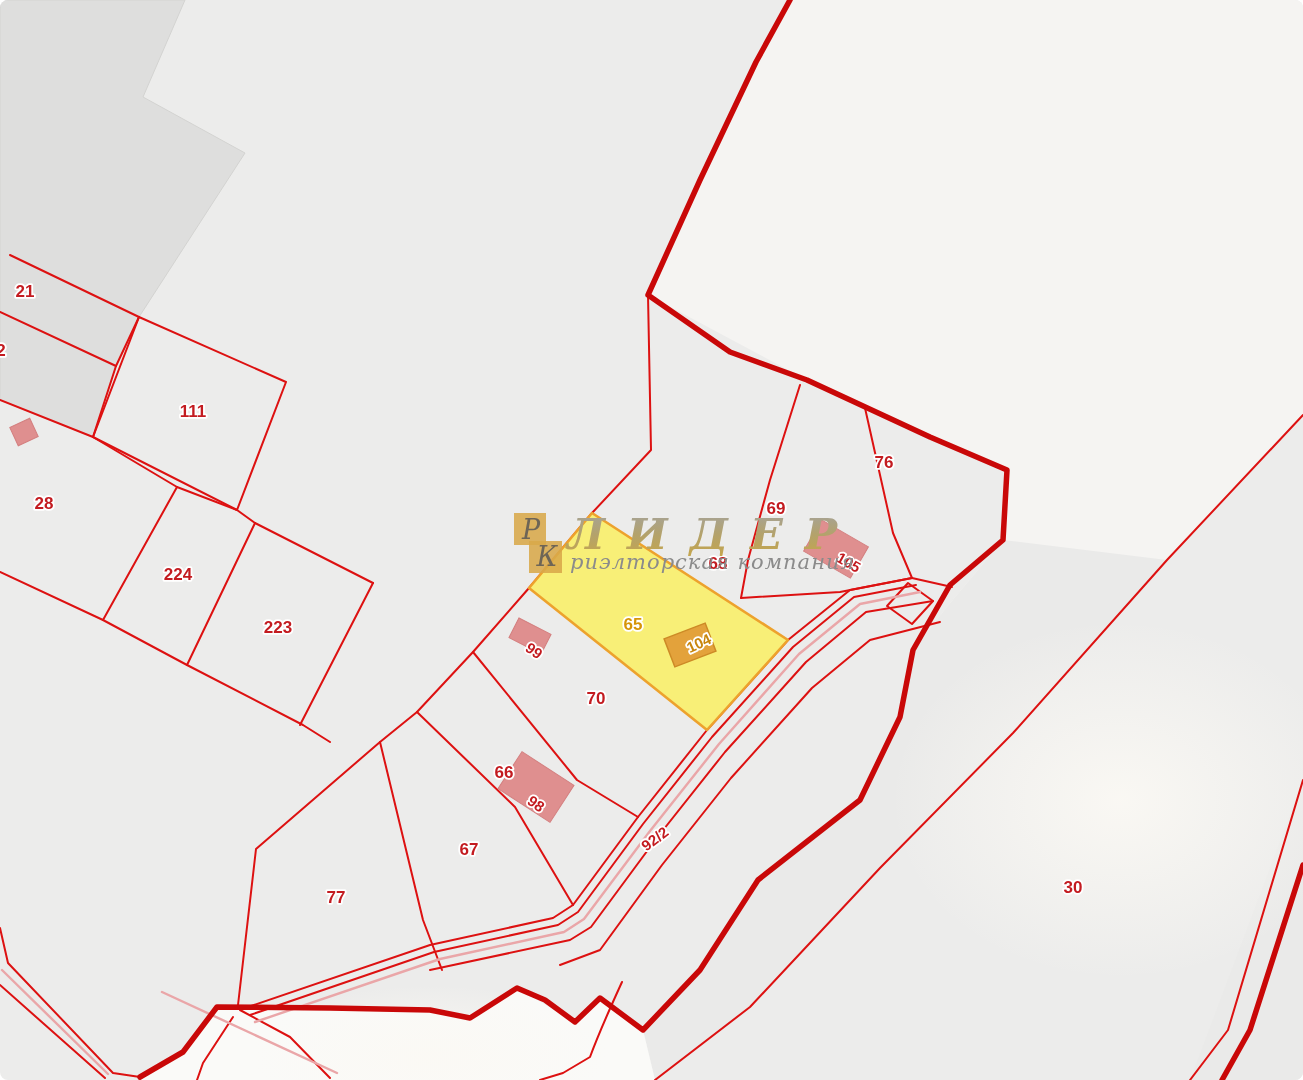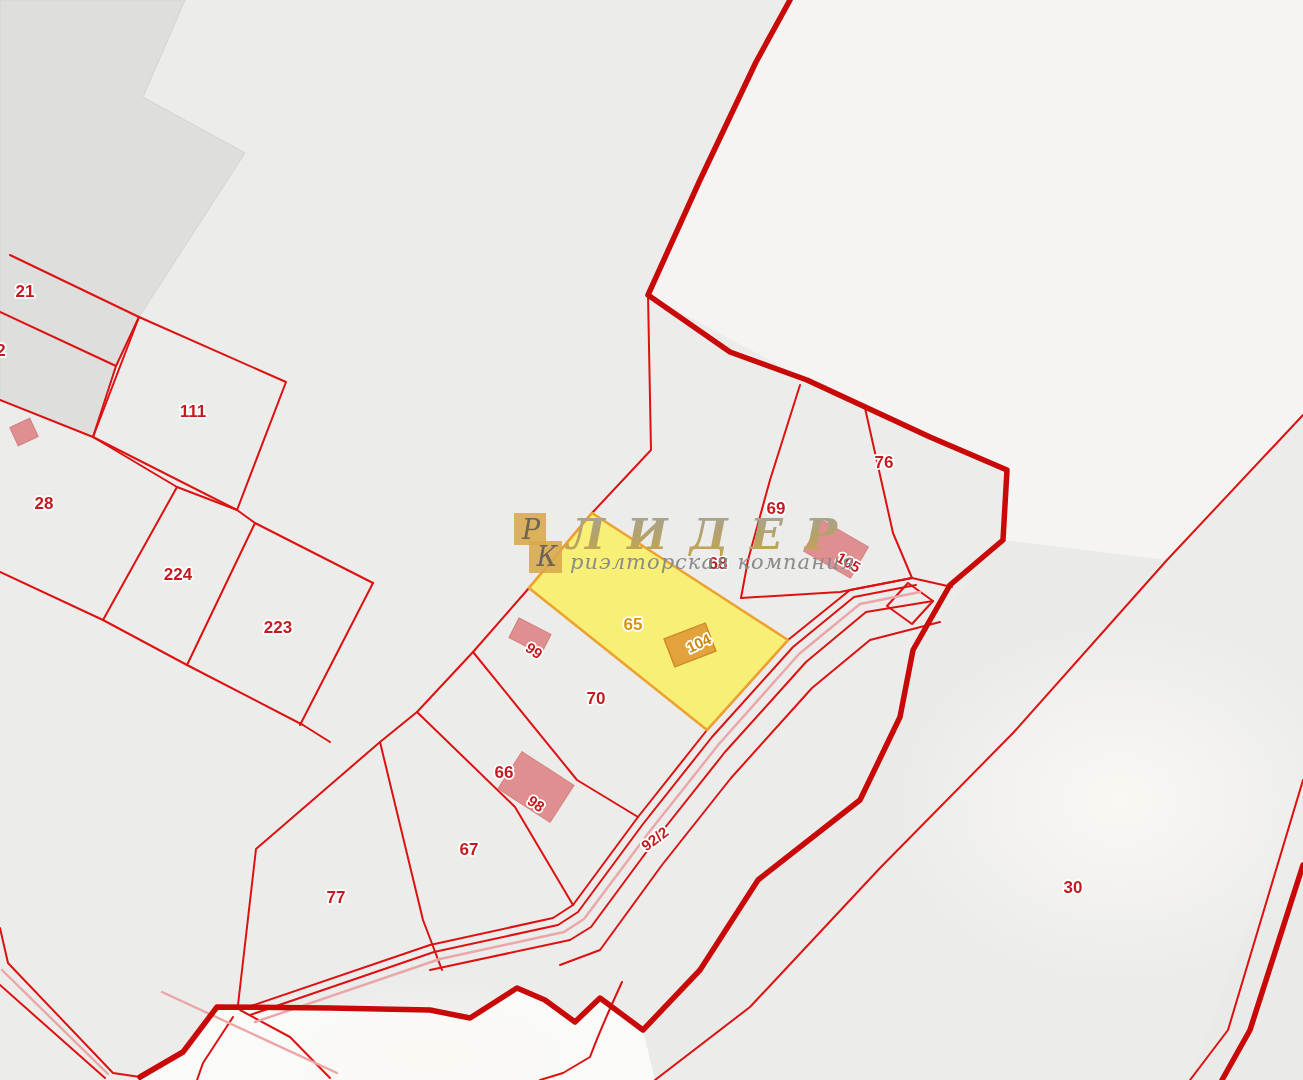--- a/index.html
+++ b/index.html
@@ -1,17 +1,17 @@
 <!DOCTYPE html>
 <html><head>
 <meta charset="utf-8">
 <style>
   html,body{margin:0;padding:0;background:#ffffff;}
   .stage{position:relative;width:1303px;height:1080px;overflow:hidden;
-         font-family:"Liberation Sans",sans-serif;}
+         font-family:"Liberation Sans",sans-serif;border-radius:8px;}
   svg{display:block;}
   text{font-family:"Liberation Sans",sans-serif;}
   .lot-label{font-weight:bold;font-size:17px;fill:#c31b20;
              stroke:#ffffff;stroke-width:3.6px;paint-order:stroke;
              stroke-linejoin:round;text-anchor:middle;}
   .lot-label.small{font-size:15px;}
   .lot-label.orange{fill:#d69508;}
   .lot-label.bld-orange{fill:#c8860c;}
   .wm-abbr{font-family:"DejaVu Serif",serif;font-style:italic;font-size:27px;
            fill:#6e6556;text-anchor:middle;}

